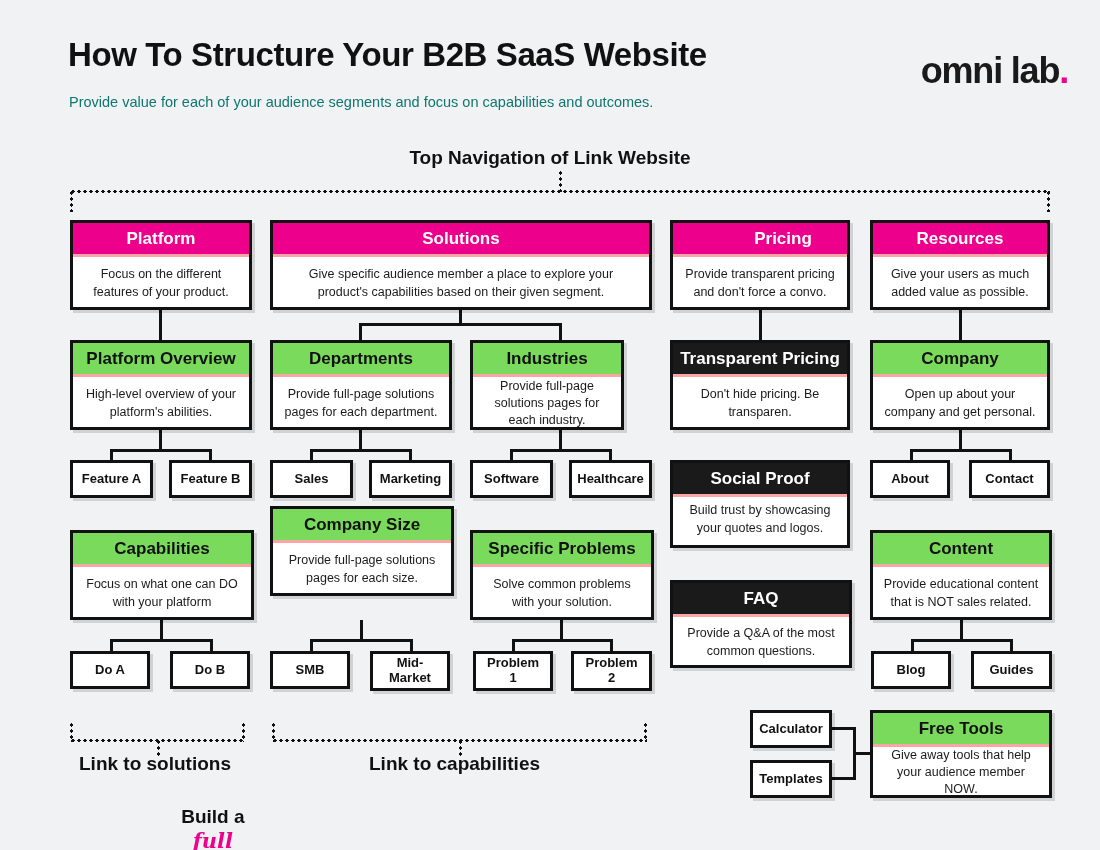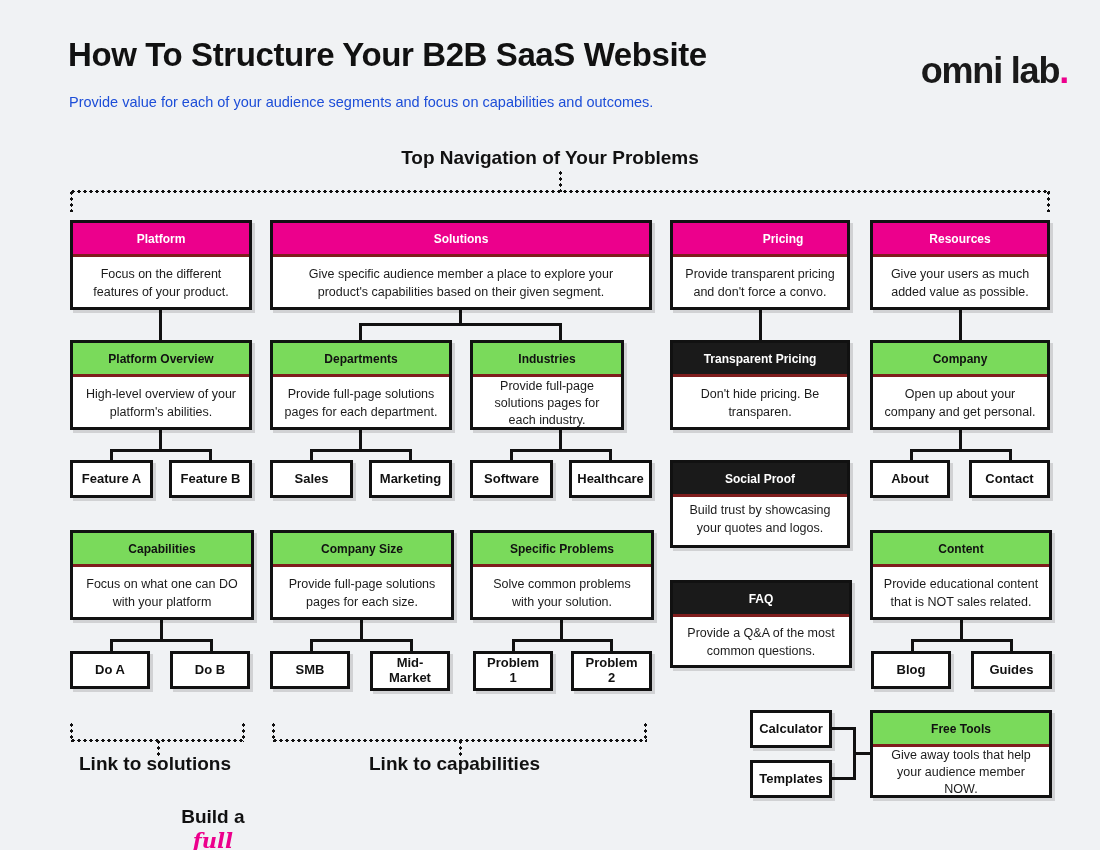--- a/index.html
+++ b/index.html
@@ -13,21 +13,21 @@
   #canvas{position:absolute;left:0;top:0;width:1100px;height:850px;}
 
   
   .page-title{
     position:absolute;left:68px;top:36px;
     font-size:33px;font-weight:bold;color:#111;letter-spacing:-0.4px;
     white-space:nowrap;
   }
   .page-subtitle{
     position:absolute;left:69px;top:94px;
-    font-size:14.5px;color:#1d4ed8;white-space:nowrap;
+    font-size:14.5px;color:#0f766e;white-space:nowrap;
   }
   .logo{
     position:absolute;right:32px;top:50px;
     font-size:36px;font-weight:bold;color:#1a1a1a;letter-spacing:-1.2px;
     white-space:nowrap;
   }
   .logo .dot{color:#ec008c;}
 
   .nav-heading{
     position:absolute;left:0;top:147px;width:1100px;
@@ -37,25 +37,25 @@
   
   .node{
     position:absolute;
     border:3px solid #111;
     background:#fff;
     box-shadow:3px 3px 0 rgba(0,0,0,0.13);
     box-sizing:border-box;
     z-index:3;
   }
   .node .hdr{
-    font-size:12px;font-weight:bold;
+    font-size:17px;font-weight:bold;
     display:flex;align-items:center;justify-content:center;
     text-align:center;
     box-sizing:border-box;
-    border-bottom:3px solid #7f1d1d;
+    border-bottom:3px solid #fca5a5;
   }
   .node .hdr.pink{background:#ec008c;color:#fff;}
   .node .hdr.green{background:#7ada5b;color:#111;}
   .node .hdr.black{background:#1a1a1a;color:#fff;}
   .node .body{
     font-size:12.5px;color:#1b1b1b;line-height:1.38;
     display:flex;align-items:center;justify-content:center;
     text-align:center;padding:6px 9px;box-sizing:border-box;
   }
   
@@ -114,21 +114,21 @@
 </head>
 <body>
 
 <div id="canvas">
 
   <div class="page-title">How To Structure Your B2B SaaS Website</div>
   <div class="page-subtitle">Provide value for each of your audience segments and focus on capabilities and outcomes.</div>
   <div class="logo">
     <span>omni lab</span><span class="dot">.</span>
   </div>
-  <div class="nav-heading">Top Navigation of Your Problems</div>
+  <div class="nav-heading">Top Navigation of Link Website</div>
 
   <div class="dbracket" style="left:70px;top:190px;width:980px;height:22px;">
     <div class="dh"></div>
     <div class="dv" style="left:0;top:0;height:22px;"></div>
     <div class="dv" style="right:0;top:0;height:22px;"></div>
     <div class="dv" style="left:489px;top:-20px;height:22px;"></div>
   </div>
 
   <div class="node" style="left:70px;top:220px;width:182px;height:90px;">
     <div class="hdr pink" style="height:34px;">Platform</div>
@@ -207,21 +207,21 @@
 
   <div class="node" style="left:670px;top:460px;width:180px;height:88px;">
     <div class="hdr black" style="height:34px;">Social Proof</div>
     <div class="body" style="height:45px;">Build trust by showcasing your quotes and logos.</div>
   </div>
 
   <div class="node" style="left:70px;top:530px;width:184px;height:90px;">
     <div class="hdr green" style="height:34px;">Capabilities</div>
     <div class="body" style="height:53px;">Focus on what one can DO with your platform</div>
   </div>
-  <div class="node" style="left:270px;top:530px;width:184px;height:90px;">
+  <div class="node" style="left:270px;top:506px;width:184px;height:90px;">
     <div class="hdr green" style="height:34px;">Company Size</div>
     <div class="body" style="height:53px;">Provide full-page solutions pages for each size.</div>
   </div>
   <div class="node" style="left:470px;top:530px;width:184px;height:90px;">
     <div class="hdr green" style="height:34px;">Specific Problems</div>
     <div class="body" style="height:53px;">Solve common problems with your solution.</div>
   </div>
   <div class="node" style="left:670px;top:580px;width:182px;height:88px;">
     <div class="hdr black" style="height:34px;">FAQ</div>
     <div class="body" style="height:51px;">Provide a Q&amp;A of the most common questions.</div>

